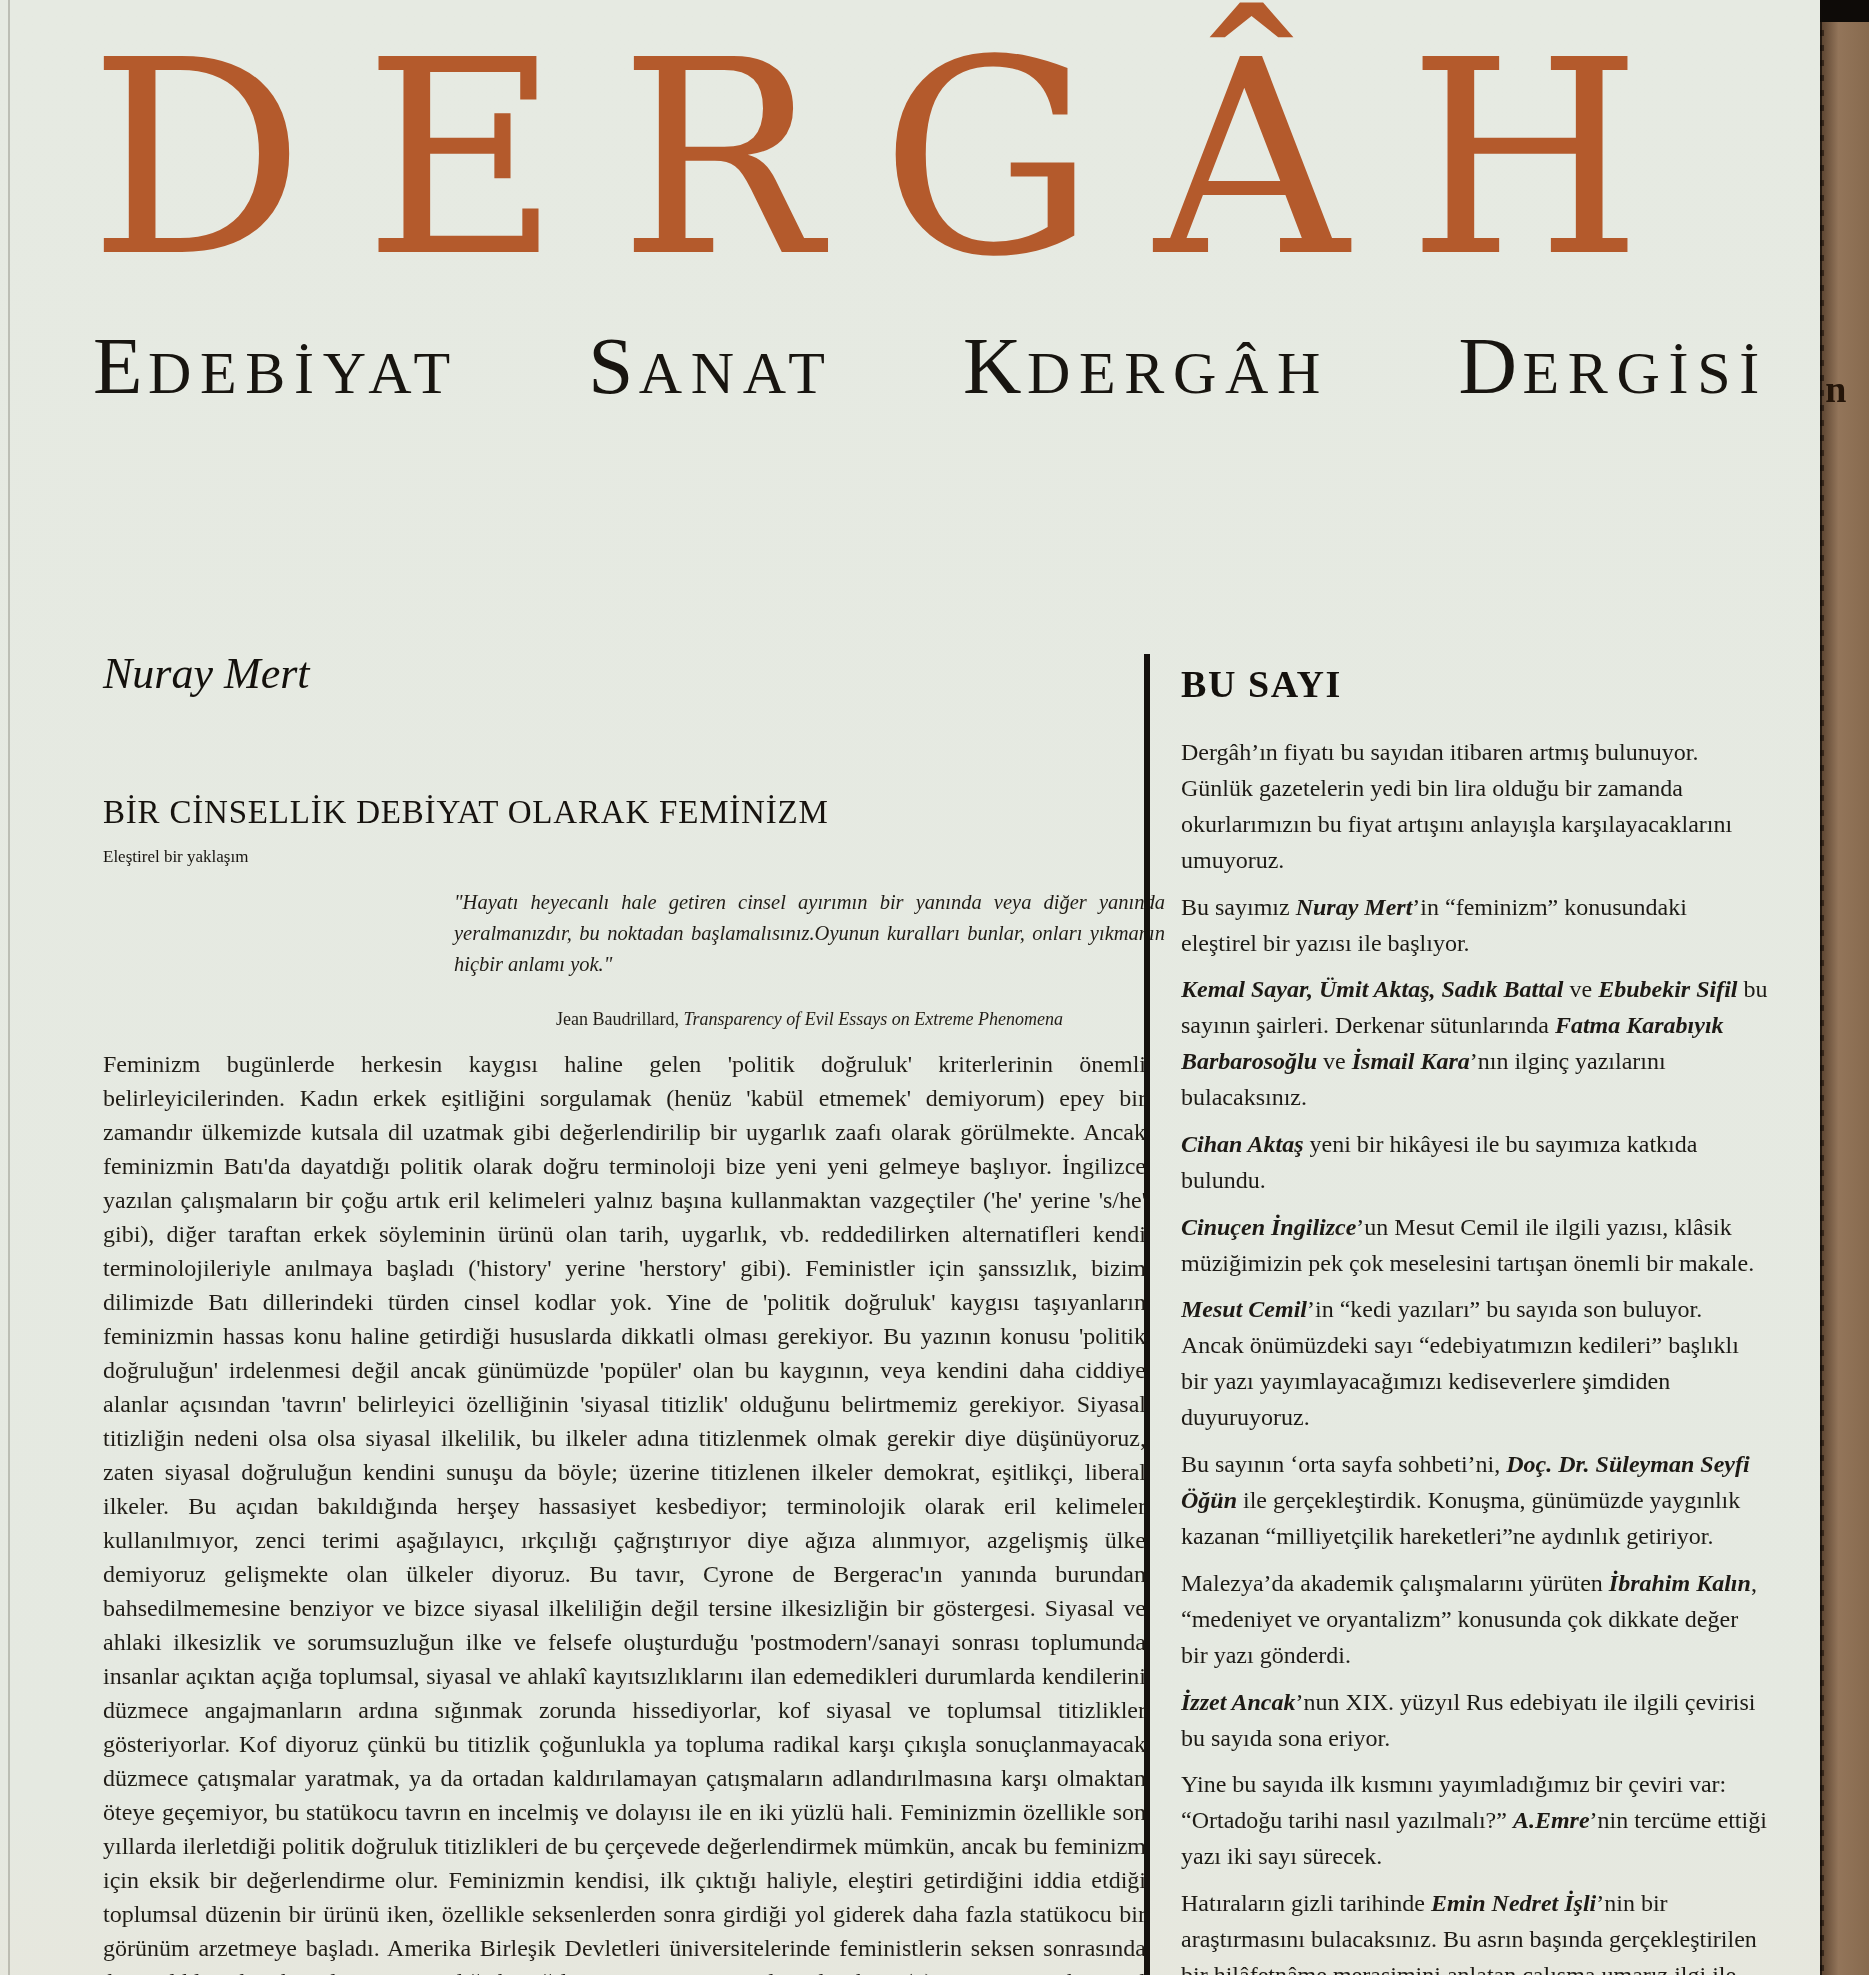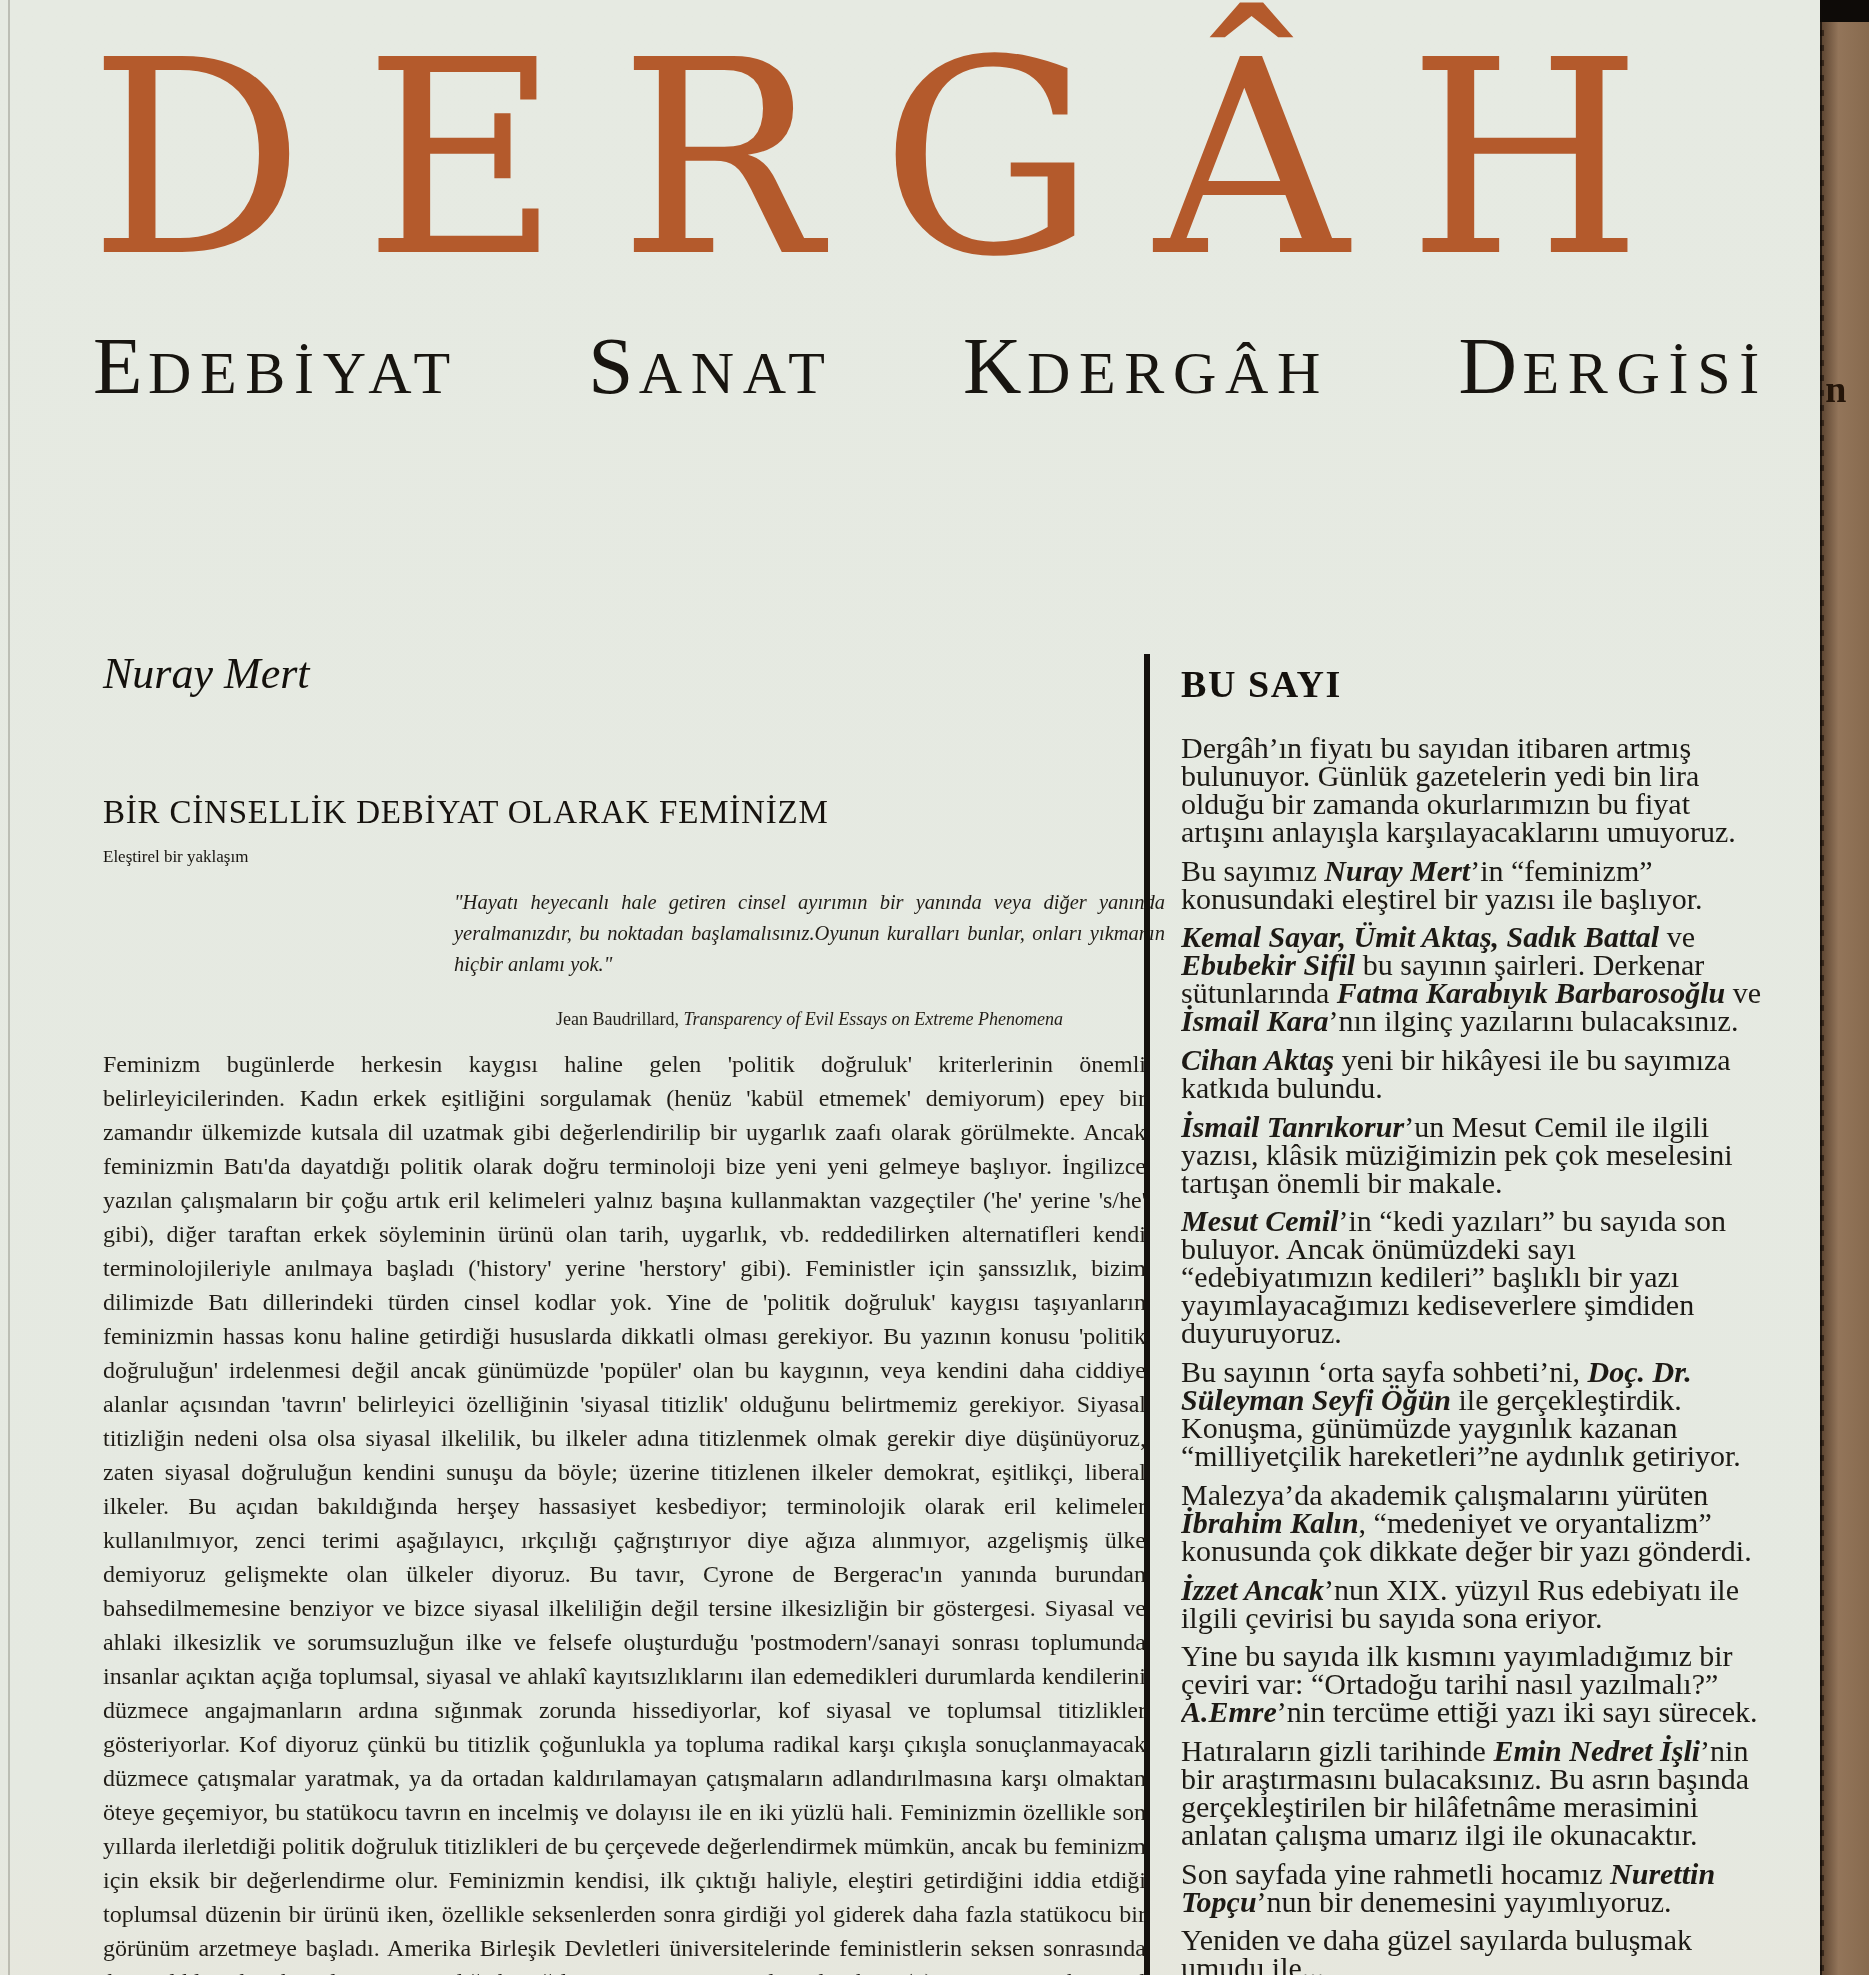--- a/index.html
+++ b/index.html
@@ -23,21 +23,21 @@
   .quote{position:absolute;left:454px;top:887px;width:711px;font-size:20.5px;line-height:31px;
          font-style:italic;text-align:justify;color:#201c16;}
   .attrib{position:absolute;left:454px;top:1009px;width:711px;font-size:18px;text-align:center;color:#201c16;}
   .attrib .it{font-style:italic;}
   .body-text{position:absolute;left:103px;top:1047px;width:1043px;height:1023px;overflow:hidden;
              font-size:24px;line-height:34px;text-align:justify;color:#211d17;}
   .divider{position:absolute;left:1144px;top:654px;width:5.5px;height:1442px;background:#15120e;}
   
   .bu-sayi{position:absolute;left:1181px;top:662px;width:587px;height:1430px;overflow:hidden;}
   .bu-sayi h3{margin:0 0 28px 0;font-size:38px;font-weight:bold;letter-spacing:1.6px;color:#14110d;}
-  .bu-sayi p{margin:0 0 10.7px 0;font-size:30px;line-height:28px;color:#1d1a15;}
+  .bu-sayi p{margin:0 0 10.7px 0;font-size:24px;line-height:36px;color:#1d1a15;}
   .em{font-weight:bold;font-style:italic;}
   .it{font-style:italic;}
   
   .edge-right{position:absolute;right:0;top:0;width:47px;height:2572px;
               background:linear-gradient(90deg,#5e4632,#93755a 35%,#876a4e);
               border-left:2.4px solid #241a12;}
   .edge-right .speckle{position:absolute;left:-2.4px;top:0;width:4px;height:100%;
      background:repeating-linear-gradient(180deg,rgba(15,8,4,.55) 0 6.3px,rgba(15,8,4,0) 6.3px 15px);}
   .edge-right .cap{position:absolute;left:-2.4px;top:0;width:49px;height:22px;background:#0e0b08;}
   .edge-n{position:absolute;left:3.2px;top:367px;font-size:38px;font-weight:bold;color:#241509;}
@@ -65,21 +65,21 @@
   <div class="body-text">Feminizm bugünlerde herkesin kaygısı haline gelen 'politik doğruluk' kriterlerinin önemli belirleyicilerinden. Kadın erkek eşitliğini sorgulamak (henüz 'kabül etmemek' demiyorum) epey bir zamandır ülkemizde kutsala dil uzatmak gibi değerlendirilip bir uygarlık zaafı olarak görülmekte. Ancak feminizmin Batı'da dayatdığı politik olarak doğru terminoloji bize yeni yeni gelmeye başlıyor. İngilizce yazılan çalışmaların bir çoğu artık eril kelimeleri yalnız başına kullanmaktan vazgeçtiler ('he' yerine 's/he' gibi), diğer taraftan erkek söyleminin ürünü olan tarih, uygarlık, vb. reddedilirken alternatifleri kendi terminolojileriyle anılmaya başladı ('history' yerine 'herstory' gibi). Feministler için şanssızlık, bizim dilimizde Batı dillerindeki türden cinsel kodlar yok. Yine de 'politik doğruluk' kaygısı taşıyanların feminizmin hassas konu haline getirdiği hususlarda dikkatli olması gerekiyor. Bu yazının konusu 'politik doğruluğun' irdelenmesi değil ancak günümüzde 'popüler' olan bu kaygının, veya kendini daha ciddiye alanlar açısından 'tavrın' belirleyici özelliğinin 'siyasal titizlik' olduğunu belirtmemiz gerekiyor. Siyasal titizliğin nedeni olsa olsa siyasal ilkelilik, bu ilkeler adına titizlenmek olmak gerekir diye düşünüyoruz, zaten siyasal doğruluğun kendini sunuşu da böyle; üzerine titizlenen ilkeler demokrat, eşitlikçi, liberal ilkeler. Bu açıdan bakıldığında herşey hassasiyet kesbediyor; terminolojik olarak eril kelimeler kullanılmıyor, zenci terimi aşağılayıcı, ırkçılığı çağrıştırıyor diye ağıza alınmıyor, azgelişmiş ülke demiyoruz gelişmekte olan ülkeler diyoruz. Bu tavır, Cyrone de Bergerac'ın yanında burundan bahsedilmemesine benziyor ve bizce siyasal ilkeliliğin değil tersine ilkesizliğin bir göstergesi. Siyasal ve ahlaki ilkesizlik ve sorumsuzluğun ilke ve felsefe oluşturduğu 'postmodern'/sanayi sonrası toplumunda insanlar açıktan açığa toplumsal, siyasal ve ahlakî kayıtsızlıklarını ilan edemedikleri durumlarda kendilerini düzmece angajmanların ardına sığınmak zorunda hissediyorlar, kof siyasal ve toplumsal titizlikler gösteriyorlar. Kof diyoruz çünkü bu titizlik çoğunlukla ya topluma radikal karşı çıkışla sonuçlanmayacak düzmece çatışmalar yaratmak, ya da ortadan kaldırılamayan çatışmaların adlandırılmasına karşı olmaktan öteye geçemiyor, bu statükocu tavrın en incelmiş ve dolayısı ile en iki yüzlü hali. Feminizmin özellikle son yıllarda ilerletdiği politik doğruluk titizlikleri de bu çerçevede değerlendirmek mümkün, ancak bu feminizm için eksik bir değerlendirme olur. Feminizmin kendisi, ilk çıktığı haliyle, eleştiri getirdiğini iddia etdiği toplumsal düzenin bir ürünü iken, özellikle seksenlerden sonra girdiği yol giderek daha fazla statükocu bir görünüm arzetmeye başladı. Amerika Birleşik Devletleri üniversitelerinde feministlerin seksen sonrasında 'kazandıkları' hareket alanının genişliği bu eğilimin en iyi göstergelerinden biri. (1) Feminizmin bizi asıl ilgilendiren yönü modern/seküler/kapitalist toplumsal yapı içindeki statükocu tabiatına karşın, ve özellikle en son altmışlı yılardaki radikalliğini de geride bıraktıktan sonra, çoğunlukla kendini eleştirel bir tavır</div>
 
   <div class="divider"></div>
 
   <section class="bu-sayi">
     <h3>BU SAYI</h3>
     <p><span>Dergâh’ın  fiyatı bu sayıdan itibaren artmış bulunuyor. Günlük gazetelerin yedi bin lira olduğu bir  zamanda okurlarımızın bu fiyat artışını anlayışla karşılayacaklarını umuyoruz.</span></p>
     <p><span>Bu sayımız </span><span class="em">Nuray Mert</span><span>’in “feminizm” konusundaki eleştirel bir yazısı ile başlıyor.</span></p>
     <p><span class="em">Kemal Sayar, Ümit Aktaş, Sadık Battal</span><span> ve </span><span class="em">Ebubekir Sifil</span><span> bu sayının şairleri. Derkenar sütunlarında </span><span class="em">Fatma Karabıyık Barbarosoğlu</span><span> ve </span><span class="em">İsmail Kara</span><span>’nın ilginç yazılarını bulacaksınız.</span></p>
     <p><span class="em">Cihan Aktaş</span><span>  yeni bir hikâyesi ile bu sayımıza katkıda bulundu.</span></p>
-    <p><span class="em">İsmail Tanrıkorur</span><span>’un Mesut Cemil ile ilgili yazısı, klâsik müziğimizin pek çok meselesini tartışan önemli bir makale.</span></p>
+    <p><span class="em">Cinuçen İngilizce</span><span>’un Mesut Cemil ile ilgili yazısı, klâsik müziğimizin pek çok meselesini tartışan önemli bir makale.</span></p>
     <p><span class="em">Mesut Cemil</span><span>’in “kedi yazıları” bu sayıda son buluyor. Ancak önümüzdeki sayı “edebiyatımızın kedileri” başlıklı bir yazı yayımlayacağımızı kediseverlere şimdiden duyuruyoruz.</span></p>
     <p><span>Bu sayının ‘orta sayfa sohbeti’ni, </span><span class="em">Doç. Dr. Süleyman Seyfi Öğün</span><span> ile gerçekleştirdik. Konuşma, günümüzde yaygınlık kazanan “milliyetçilik hareketleri”ne aydınlık getiriyor.</span></p>
     <p><span>Malezya’da akademik çalışmalarını yürüten </span><span class="em">İbrahim Kalın</span><span>, “medeniyet ve oryantalizm” konusunda çok dikkate değer bir yazı gönderdi.</span></p>
     <p><span class="em">İzzet Ancak</span><span>’nun XIX. yüzyıl Rus edebiyatı ile ilgili çevirisi  bu sayıda sona eriyor.</span></p>
     <p><span>Yine bu sayıda ilk kısmını yayımladığımız bir çeviri var: “Ortadoğu tarihi nasıl yazılmalı?” </span><span class="em">A.Emre</span><span>’nin tercüme ettiği yazı iki sayı sürecek.</span></p>
     <p><span>Hatıraların gizli tarihinde </span><span class="em">Emin Nedret İşli</span><span>’nin bir araştırmasını bulacaksınız. Bu asrın başında gerçekleştirilen bir hilâfetnâme merasimini anlatan çalışma umarız ilgi ile okunacaktır.</span></p>
     <p><span>Son sayfada yine rahmetli hocamız </span><span class="em">Nurettin Topçu</span><span>’nun bir denemesini yayımlıyoruz.</span></p>
     <p><span>Yeniden ve daha güzel sayılarda buluşmak umudu ile...</span></p>
   </section>
 

